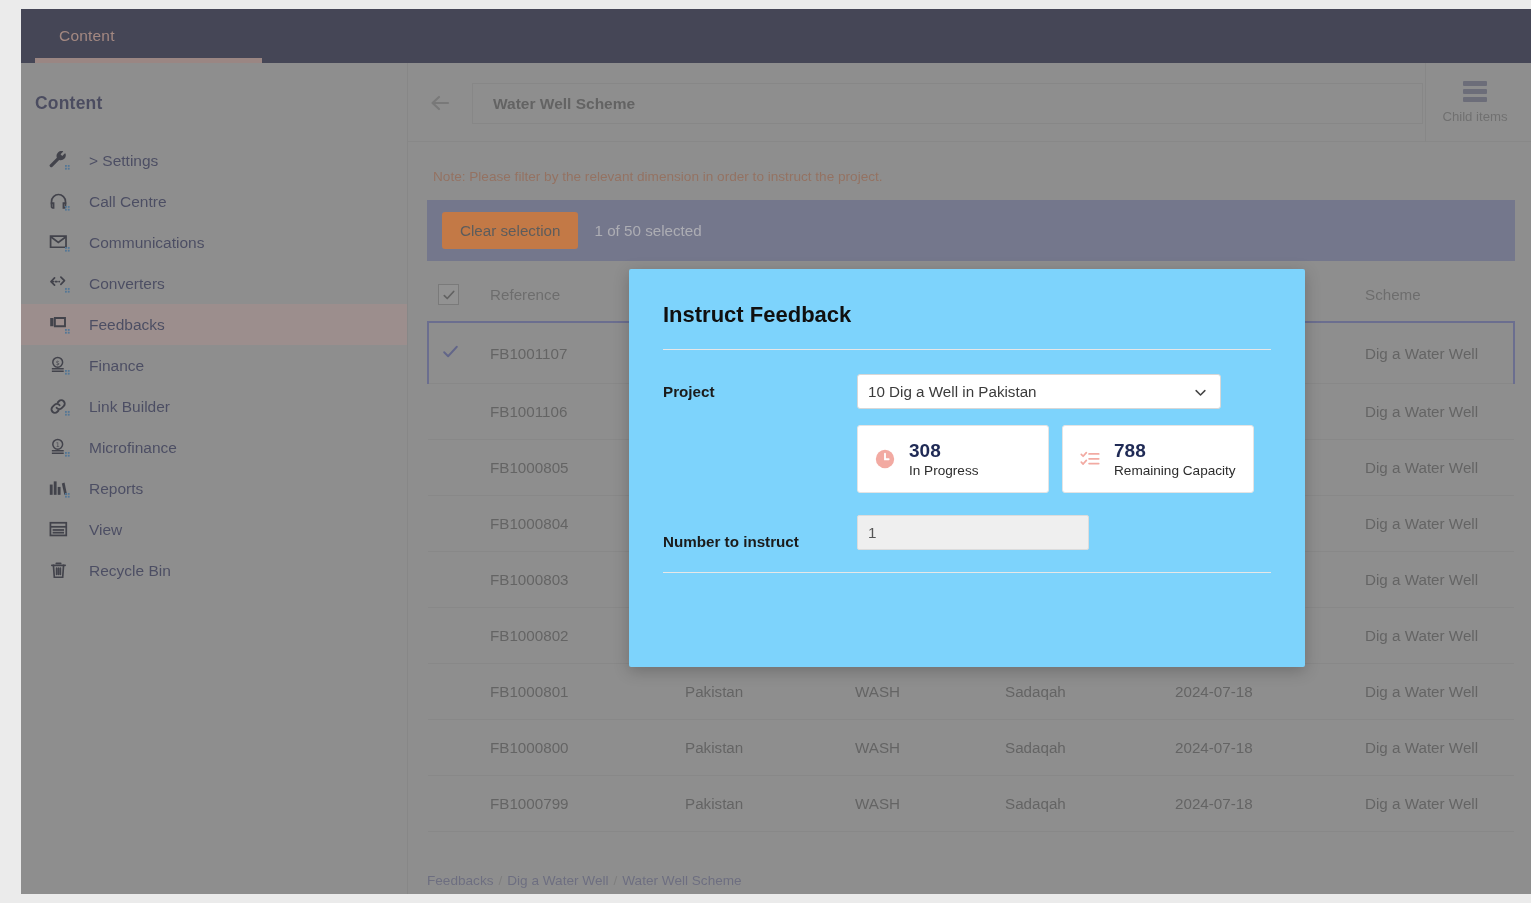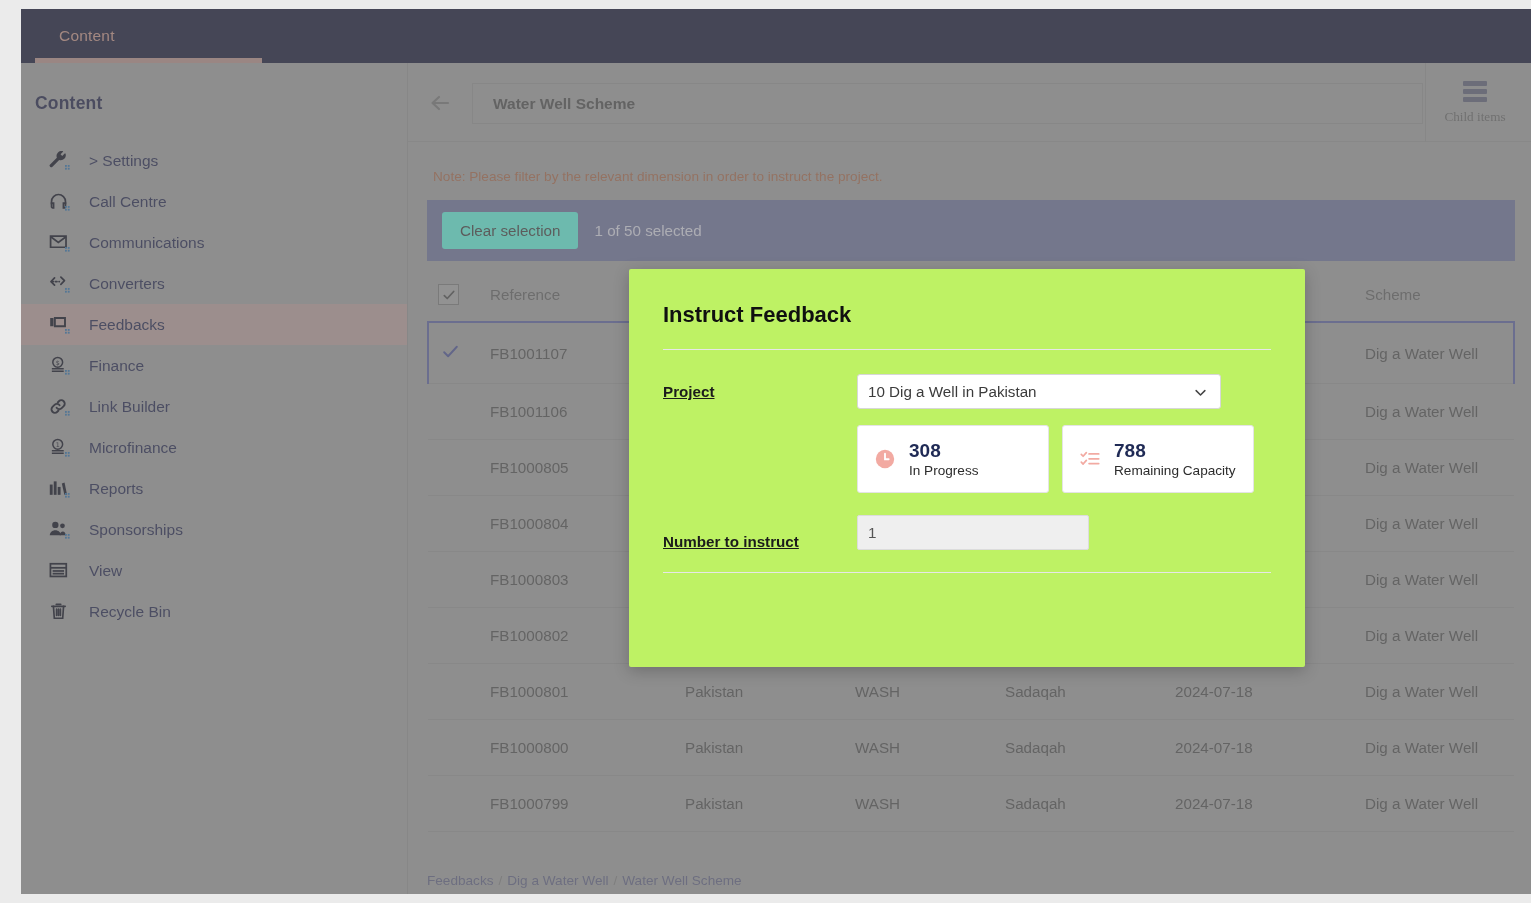--- a/index.html
+++ b/index.html
@@ -115,21 +115,20 @@
   }
   #child-items-btn {
     position: absolute; right: 10px; top: 0;
     width: 99px; height: 79px;
     border-left: 1px solid #8d8d8d;
     display: flex; flex-direction: column;
     align-items: center; justify-content: center;
     gap: 7px;
     color: #5b5d74;
     cursor: pointer;
-    font-family: Liberation Serif, serif;
   }
   #child-items-btn .ci-label { font-size: 13.2px; color: #636363; }
   .ci-bars { display: flex; flex-direction: column; gap: 3px; }
   .ci-bars i { display: block; width: 24px; height: 5px; background: #5b5d74; border-radius: 1px; }
 
   
   #note {
     margin: 27px 0 0 25px;
     font-size: 13.6px;
     color: #a4674a;
@@ -138,21 +137,21 @@
   
   #selection-bar {
     margin: 16px 19px 0 19px;
     height: 61px;
     background: #6b6f96;
     display: flex; align-items: center;
     padding-left: 15px;
     gap: 16px;
   }
   #clear-selection-btn {
-    background: #5eead4;
+    background: #f97316;
     border: none;
     color: #3f3f3f;
     font-size: 15.2px;
     padding: 10px 18px;
     border-radius: 3px;
     cursor: pointer;
     font-family: inherit;
   }
   #selected-count { color: #d0d1dd; font-size: 15.2px; }
 
@@ -214,21 +213,21 @@
     z-index: 7;
     white-space: nowrap;
   }
   #breadcrumb span.sep { color: #7c7c7c; padding: 0 5px; }
 
   
   #modal {
     position: absolute;
     left: 608px; top: 260px;
     width: 676px; height: 398px;
-    background: #bef264;
+    background: #7dd3fc;
     z-index: 60;
     box-shadow: 0 4px 16px rgba(0,0,0,.22);
     border-radius: 2px;
   }
   #modal-title {
     font-size: 22px;
     font-weight: bold;
     color: #101010;
     padding: 33px 0 0 34px;
   }
@@ -237,21 +236,20 @@
     height: 1px; background: #e7e7e7;
   }
   #modal-body { padding: 24px 34px 0 34px; }
 
   .form-row { display: flex; align-items: center; }
   .form-label {
     width: 194px;
     font-size: 15.2px;
     font-weight: bold;
     color: #1b1b1b;
-    text-decoration: underline;
   }
   #project-select {
     width: 364px; height: 35px;
     border: 1px solid #d7d7d7;
     border-radius: 3px;
     background: #fff;
     font-family: inherit;
     font-size: 15.2px;
     color: #3b3b3b;
     padding: 0 10px;
@@ -462,37 +460,20 @@
               <path d="M16.2 5.6l3.4-1.2 3.2 15.4-3.4 0z"></path>
             </svg>
             <svg viewBox="0 0 10 10" width="7" height="7" fill="#2f6fa8" style="margin-left:-3px;align-self:flex-end;">
               <rect x="0" y="0" width="2.6" height="2.6"></rect>
               <rect x="4" y="0" width="2.6" height="2.6"></rect>
               <rect x="0" y="4" width="2.6" height="2.6"></rect>
               <rect x="4" y="4" width="2.6" height="2.6"></rect>
             </svg>
           </span>
           <span class="sb-label">Reports</span>
-        </div>
-        <div class="sb-item">
-          <span class="sb-ico">
-            <svg viewBox="0 0 24 24" width="19" height="19" fill="currentColor">
-              <circle cx="8" cy="6.2" r="4"></circle>
-              <path d="M1 19.4c0-3.9 3.1-6.6 7-6.6s7 2.7 7 6.6z"></path>
-              <circle cx="17" cy="7.4" r="3"></circle>
-              <path d="M13.6 19.4c0-3 2-5 3.9-5s3.6 1.6 3.6 5z"></path>
-            </svg>
-            <svg viewBox="0 0 10 10" width="7" height="7" fill="#2f6fa8" style="margin-left:-3px;align-self:flex-end;">
-              <rect x="0" y="0" width="2.6" height="2.6"></rect>
-              <rect x="4" y="0" width="2.6" height="2.6"></rect>
-              <rect x="0" y="4" width="2.6" height="2.6"></rect>
-              <rect x="4" y="4" width="2.6" height="2.6"></rect>
-            </svg>
-          </span>
-          <span class="sb-label">Sponsorships</span>
         </div>
         <div class="sb-item">
           <span class="sb-ico">
             <svg viewBox="0 0 24 24" width="19" height="19" fill="none" stroke="currentColor" stroke-width="2.2">
               <rect x="1.8" y="3.5" width="20" height="16"></rect>
               <line x1="1.8" y1="8.6" x2="21.8" y2="8.6"></line>
               <line x1="4.6" y1="12.6" x2="19" y2="12.6"></line>
               <line x1="4.6" y1="16" x2="19" y2="16"></line>
             </svg>
           </span>

